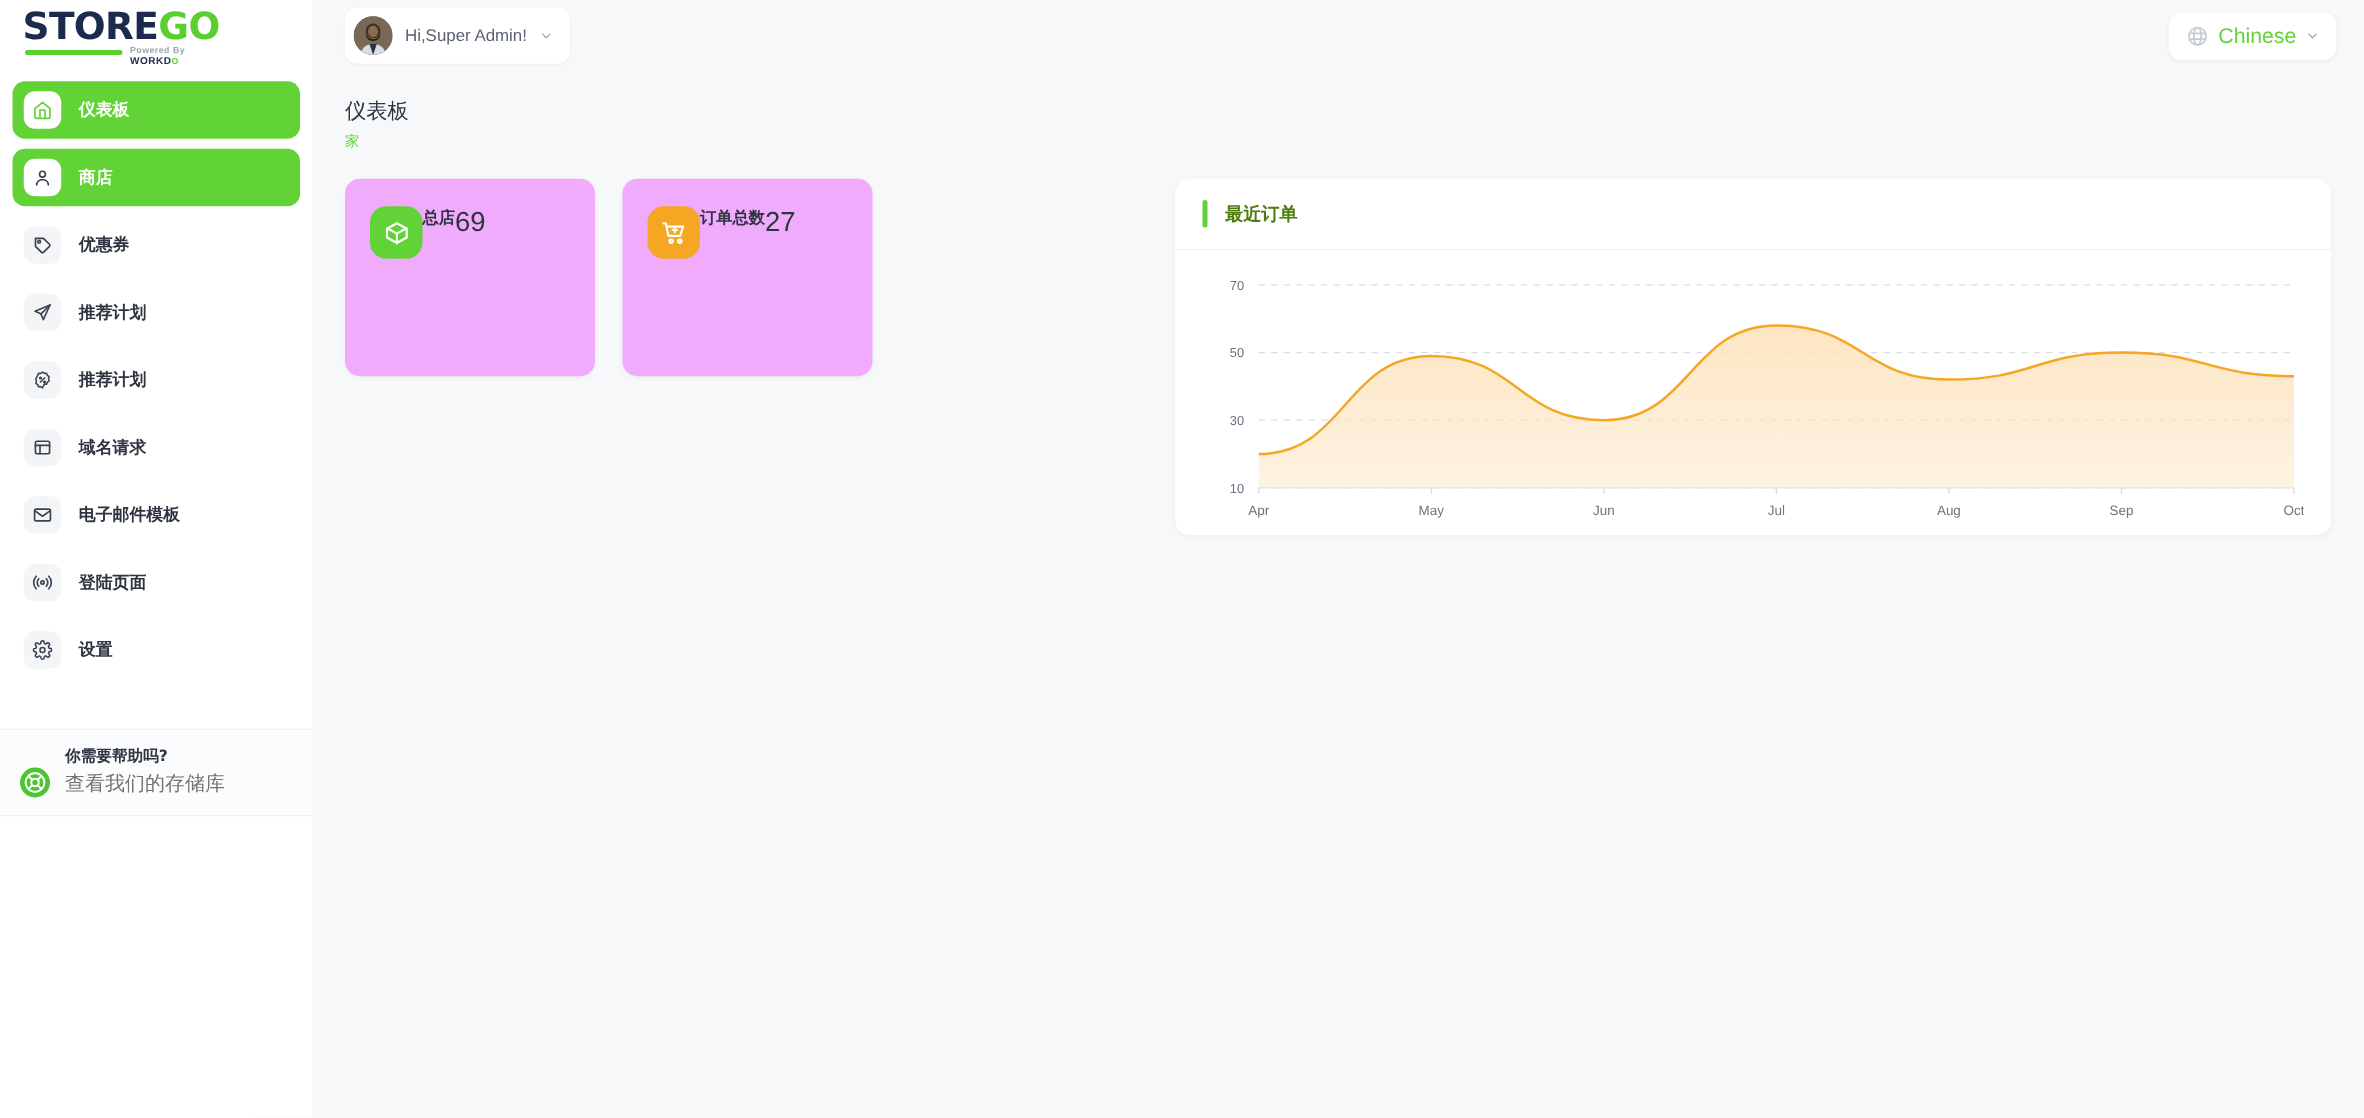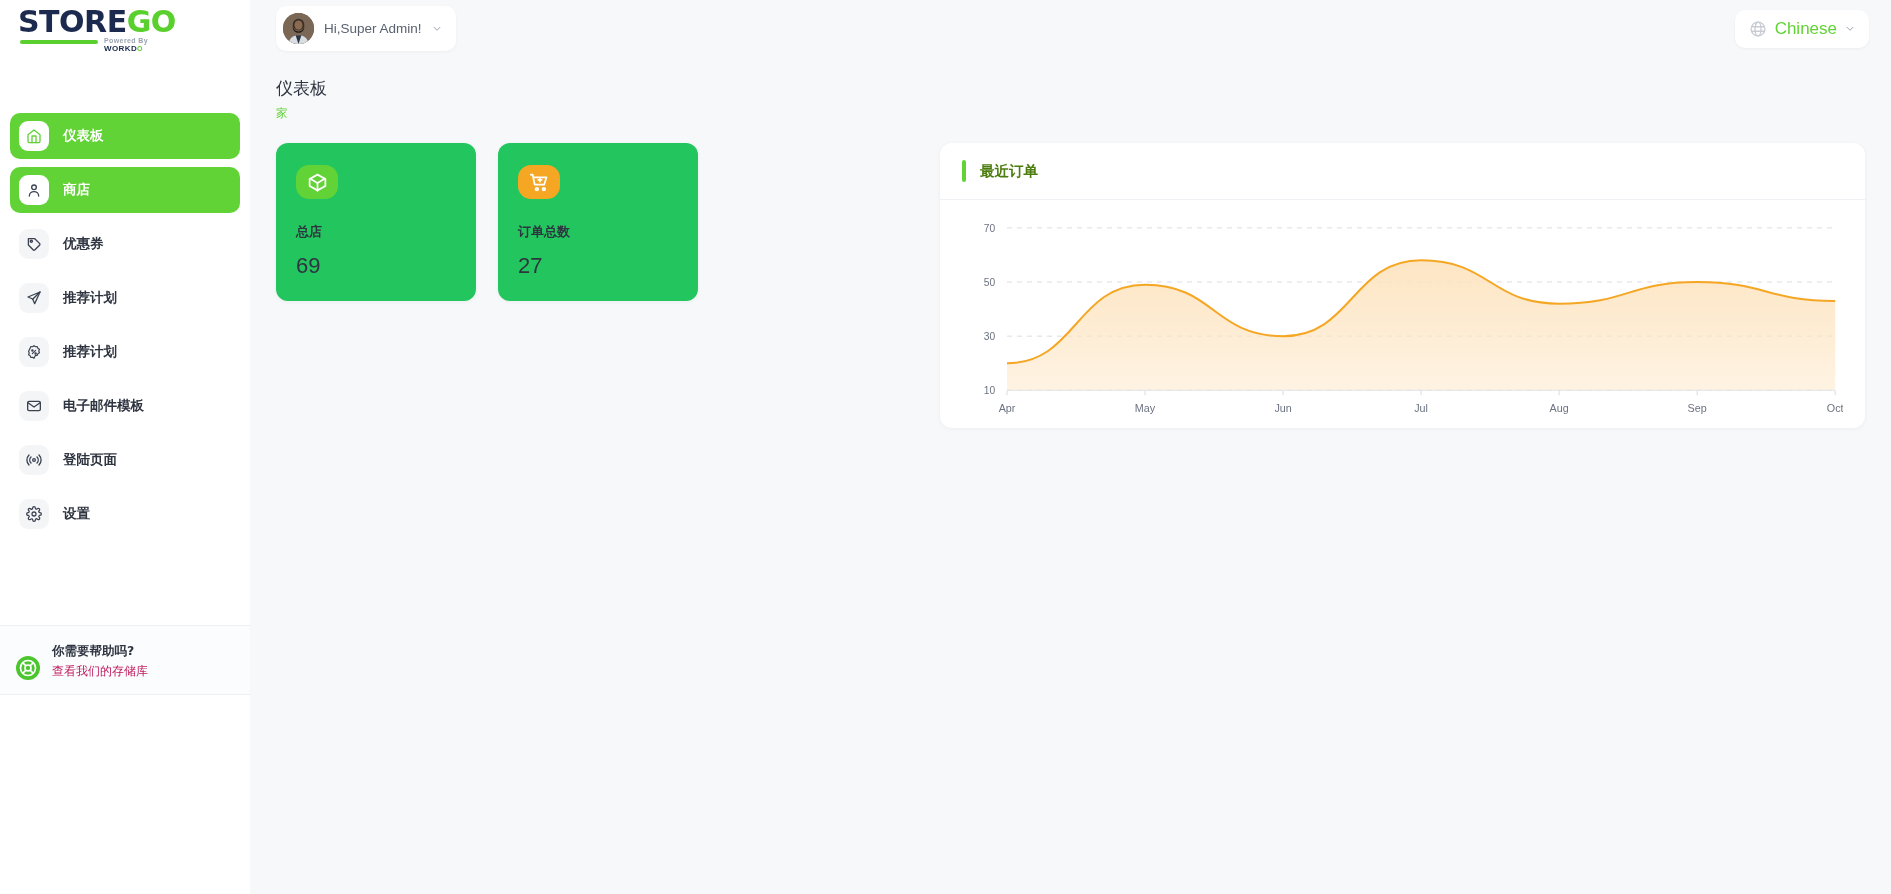--- a/index.html
+++ b/index.html
@@ -9,21 +9,21 @@
     font-family: "Liberation Sans", "DejaVu Sans", sans-serif;
     overflow: hidden;
   }
   .app { position: relative; width: 1891px; height: 894px; }
 
   
   .sidebar {
     position: absolute; left: 0; top: 0;
     width: 250px; height: 894px;
     background: #ffffff;
-    display: flex; flex-direction: column; gap: 48px;
+    display: flex; flex-direction: column;
   }
   .logo-wrap {
     height: 57px; display: flex; align-items: center;
     padding-left: 18px;
   }
   .logo { position: relative; width: 160px; height: 44px; }
   .logo-text {
     font-size: 30px; font-weight: 800; letter-spacing: -0.5px;
     line-height: 30px; font-family: "DejaVu Sans", sans-serif;
   }
@@ -74,21 +74,21 @@
     width: 24px; height: 24px; border-radius: 50%;
     background: #4cc52e; flex: 0 0 auto;
     display: flex; align-items: center; justify-content: center;
   }
   .help-icon svg { width: 20px; height: 20px; }
   .help-title {
     font-size: 12.5px; font-weight: 700; color: #2e3440;
     font-family: "DejaVu Sans", sans-serif; margin-bottom: 3px;
   }
   .help-sub {
-    font-size: 12px; color: #be185d;
+    font-size: 16px; color: #737373;
     font-family: "DejaVu Sans", sans-serif;
   }
 
   
   .topbar {
     position: absolute; left: 250px; top: 0;
     width: 1641px; height: 57px;
     display: flex; align-items: center;
     padding: 0 22px 0 26px;
     background: #f7f8fa;
@@ -131,24 +131,24 @@
     cursor: pointer;
   }
 
   .content-row { display: flex; gap: 22px; align-items: flex-start; }
   .stats-grid {
     display: flex; gap: 22px; flex-wrap: wrap;
     width: 642px; flex: 0 0 642px; align-content: flex-start;
   }
   .stat-card {
     width: 200px; height: 158px;
-    background: #22c55e; border-radius: 12px;
+    background: #f0abfc; border-radius: 12px;
     padding: 22px 20px;
     box-shadow: 0 1px 4px rgba(25,35,60,.05);
-    display: flex; flex-direction: column;
+    display: flex; flex-direction: row;
   }
   .stat-icon {
     width: 42px; height: 42px; border-radius: 13px;
     display: flex; align-items: center; justify-content: center;
     margin-bottom: 24px;
   }
   .stat-icon svg { width: 21px; height: 21px; color: #fff; }
   .stat-label {
     font-size: 13px; font-weight: 700; color: #2e3440;
     font-family: "DejaVu Sans", sans-serif; margin-bottom: 12px;
@@ -245,20 +245,30 @@
           <svg viewBox="0 0 24 24" fill="none" stroke="#3b4252" stroke-width="1.8" stroke-linecap="round" stroke-linejoin="round">
               <path d="M12 2.5l2.2 1.6 2.7-.2.9 2.6 2.3 1.4-.9 2.6.9 2.6-2.3 1.4-.9 2.6-2.7-.2L12 21.5l-2.2-1.6-2.7.2-.9-2.6-2.3-1.4.9-2.6-.9-2.6L6.2 6.5l.9-2.6 2.7.2z"></path>
               <path d="M9.5 14.5l5-5"></path>
               <circle cx="9.6" cy="9.6" r="1"></circle>
               <circle cx="14.4" cy="14.4" r="1"></circle>
             </svg>
         </span>
         <span class="nav-label">推荐计划</span>
       </div>
 
+      <div class="nav-item">
+        <span class="nav-icon">
+          <svg viewBox="0 0 24 24" fill="none" stroke="#3b4252" stroke-width="2" stroke-linecap="round" stroke-linejoin="round">
+              <rect x="3.5" y="4.5" width="17" height="15" rx="2"></rect>
+              <path d="M3.5 9.5h17"></path>
+              <path d="M9 9.5v10"></path>
+            </svg>
+        </span>
+        <span class="nav-label">域名请求</span>
+      </div>
 
       <div class="nav-item">
         <span class="nav-icon">
           <svg viewBox="0 0 24 24" fill="none" stroke="#3b4252" stroke-width="2" stroke-linecap="round" stroke-linejoin="round">
               <rect x="2.5" y="5" width="19" height="14" rx="2"></rect>
               <path d="m3 7 9 6.5L21 7"></path>
             </svg>
         </span>
         <span class="nav-label">电子邮件模板</span>
       </div>

